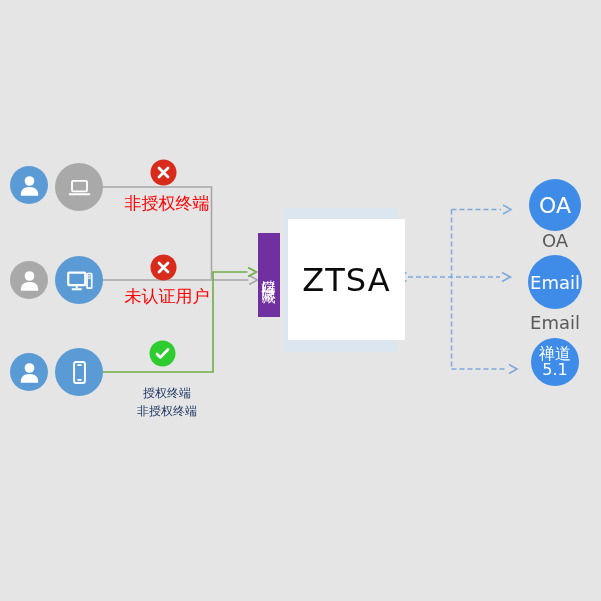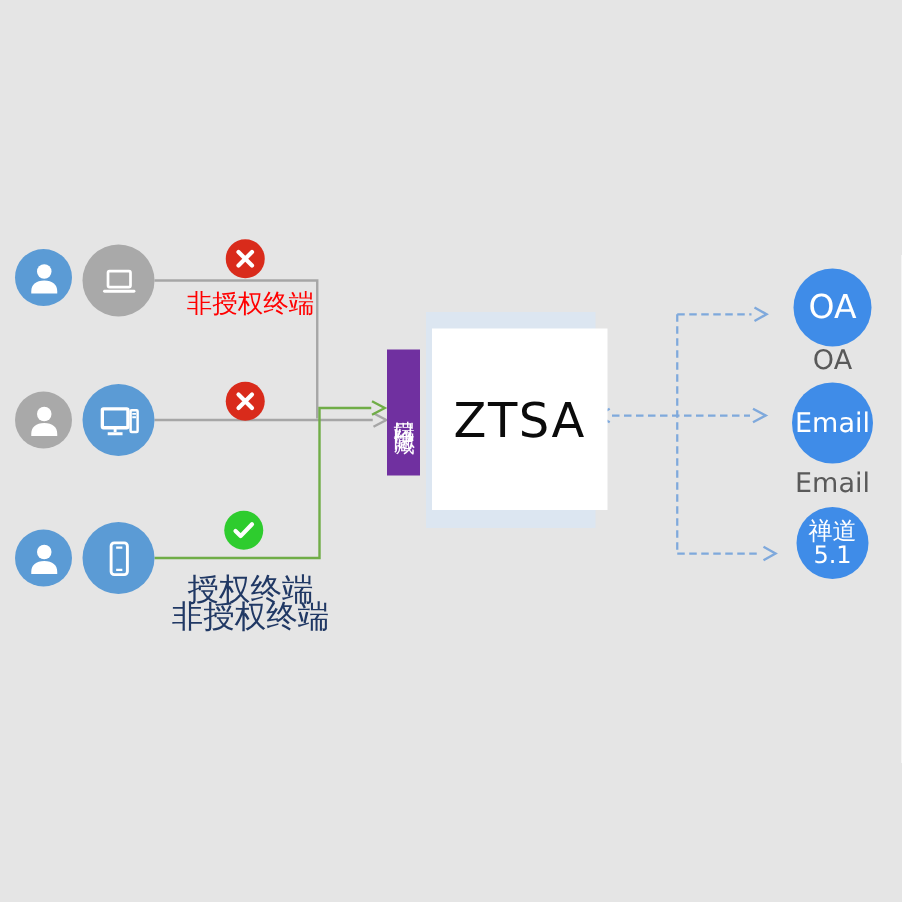--- a/index.html
+++ b/index.html
@@ -14,21 +14,21 @@
   .c-blue   { background:#5b9bd5; }
   .c-gray   { background:#a9a9a9; }
   .c-service{ background:#3f8ce8; }
   .badge { position:absolute; width:27px; height:27px; }
   .label-red {
     position:absolute; width:110px; text-align:center;
     color:#ff0000; font-size:17px; line-height:19px; white-space:nowrap;
   }
   .label-navy {
     position:absolute; width:110px; text-align:center;
-    color:#203864; font-size:21px; line-height:18px;
+    color:#203864; font-size:12px; line-height:18px;
   }
   .port-bar {
     position:absolute; left:258px; top:233px; width:22px; height:84px;
     background:#7030a0; display:flex; align-items:center; justify-content:center;
   }
   .port-bar span {
     writing-mode:vertical-rl; text-orientation:upright;
     color:#ffffff; font-size:14px; letter-spacing:3px; line-height:22px;
   }
   .ztsa-outer {
@@ -104,20 +104,21 @@
       <rect x="3.8" y="6.2" width="12.4" height="9.2" rx="0.6" fill="none" stroke="#fff" stroke-width="1.6"></rect>
       <path d="M10 15.4v2.1M6.4 18.3h7.2" stroke="#fff" stroke-width="1.4"></path>
       <rect x="17.5" y="6.9" width="3.4" height="10.6" rx="0.5" fill="none" stroke="#fff" stroke-width="1.2"></rect>
       <path d="M18.3 8.7h1.8M18.3 10.3h1.8" stroke="#fff" stroke-width="0.9"></path>
     </svg>
   </div>
   <svg class="badge" style="left:150px; top:254px;" viewBox="0 0 27 27">
     <circle cx="13.5" cy="13.5" r="13" fill="#d92b1b"></circle>
     <path d="M9 9l9 9M18 9l-9 9" stroke="#fff" stroke-width="2.8" stroke-linecap="round"></path>
   </svg>
+  <div class="label-red" style="left:112px; top:287px;">未认证用户</div>
 
   <div class="circle c-blue" style="left:10px; top:353px; width:38px; height:38px;">
     <svg viewBox="0 0 24 24" width="27" height="27">
       <circle cx="12" cy="8" r="4.3" fill="#fff"></circle>
       <path d="M12 13.4c-4.9 0-7.7 2.5-7.7 6.4V21h15.4v-1.2c0-3.9-2.8-6.4-7.7-6.4z" fill="#fff"></path>
     </svg>
   </div>
   <div class="circle c-blue" style="left:55px; top:348px; width:48px; height:48px;">
     <svg viewBox="0 0 24 24" width="31" height="31">
       <rect x="7.8" y="3.8" width="8.4" height="16.4" rx="1.6" fill="none" stroke="#fff" stroke-width="1.5"></rect>

